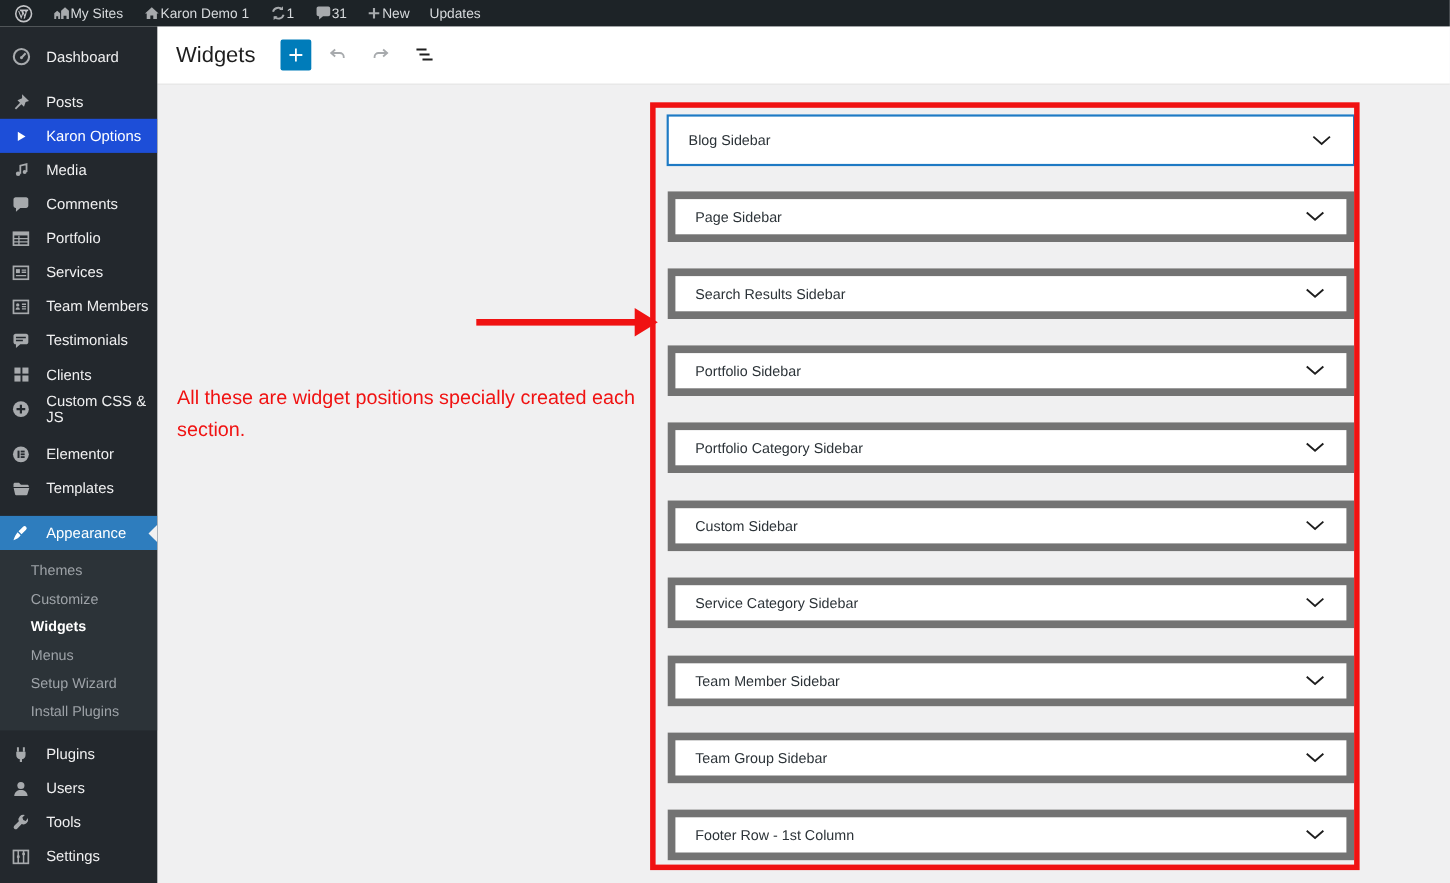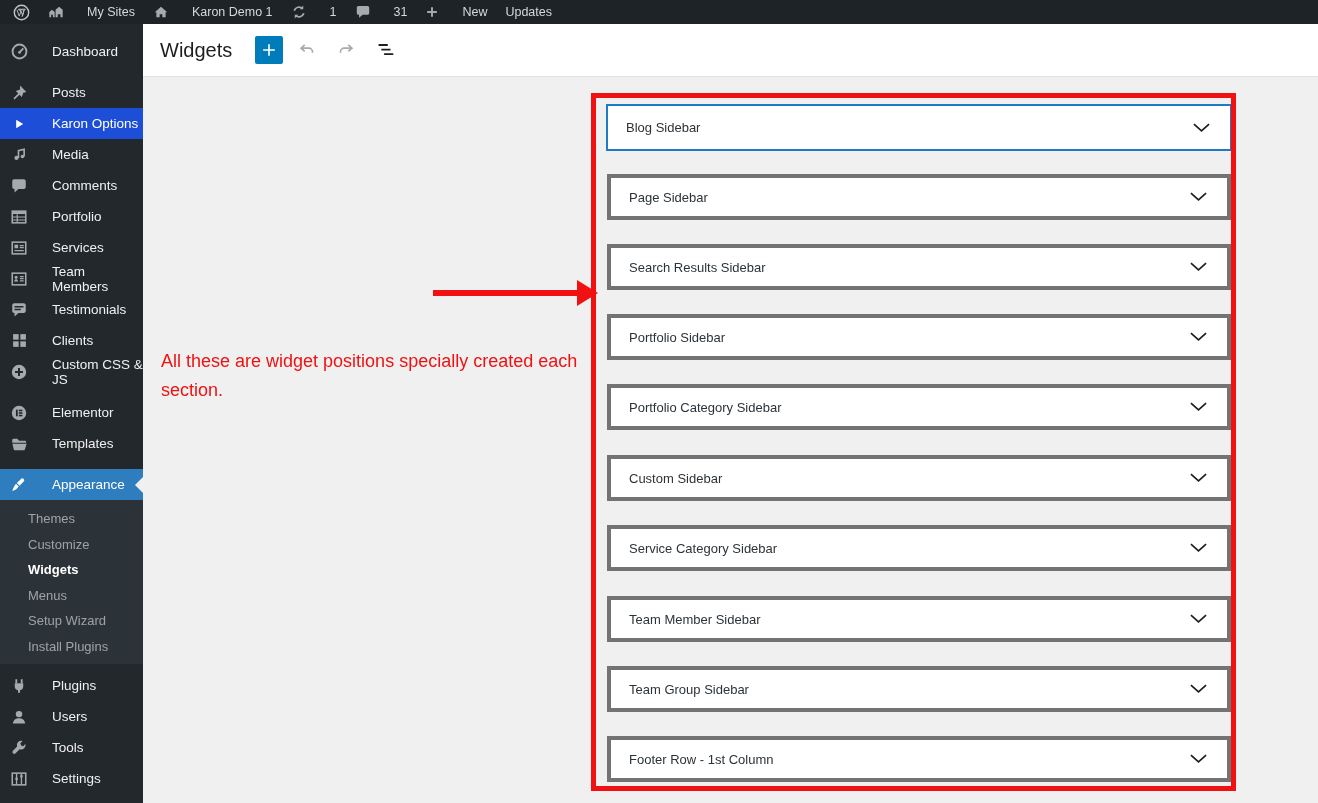--- a/index.html
+++ b/index.html
@@ -9,29 +9,29 @@
     background:#f0f0f1;
     position:relative;
     overflow:hidden;
   }
   
   #adminbar{
     position:absolute; top:0; left:0; right:0; height:24px;
     background:#1d2327; display:flex; align-items:center;
     color:#d6d9dc; font-size:12.5px; z-index:60; padding-left:4px;
   }
-  .ab-item{ display:flex; align-items:center; gap:23px; padding:12px 9px; height:100%; cursor:pointer; }
+  .ab-item{ display:flex; align-items:center; gap:0; padding:12px 9px; height:100%; cursor:pointer; }
   .ab-item svg{ display:block; }
   
   #sidebar{
     position:absolute; top:24px; left:0; bottom:0; width:143px;
     background:#23282d; color:#f0f0f1; font-size:13.5px; z-index:50; overflow:hidden;
   }
   .menu-item{
-    display:flex; align-items:center; height:31px; padding-left:9px; gap:23px; cursor:pointer;
+    display:flex; align-items:center; height:31px; padding-left:9px; gap:13px; cursor:pointer;
   }
   .menu-item .micon{ width:20px; height:20px; display:flex; align-items:center; justify-content:center; color:#a7aaad; flex:0 0 20px; }
   .menu-item.first{ margin-top:12px; }
   .m-sep{ height:10px; }
   .menu-item.orange{ background:#1d4ed8; color:#fff; }
   .menu-item.orange .micon{ color:#fff; }
   .menu-item.blue{ background:#2e7dbe; color:#fff; position:relative; }
   .menu-item.blue .micon{ color:#fff; }
   .menu-item.blue .wp-menu-arrow{
     position:absolute; right:0; top:50%; transform:translateY(-50%);
@@ -64,21 +64,21 @@
     font-size:18px; line-height:29px; color:#f01212; z-index:20;
   }
   #arrow-shaft{ position:absolute; left:433px; top:290px; width:146px; height:6px; background:#f01212; z-index:21; }
   #arrow-head{
     position:absolute; left:577px; top:280px; width:0; height:0; z-index:21;
     border-top:13px solid transparent; border-bottom:13px solid transparent; border-left:21px solid #f01212;
   }
   
   .panel{
     position:absolute; left:607px; width:624px; height:46px;
-    background:#fff; border:4px solid #737373;
+    background:#fff; border:7px solid #737373;
     display:flex; align-items:center; justify-content:space-between;
     padding:0 20px 0 18px; font-size:13px; color:#2c3338; cursor:pointer; z-index:10;
   }
   .panel.selected{ left:606px; width:626px; height:47px; border:2px solid #1e7ac4; }
   .panel .chev{ flex:0 0 auto; }
 </style>
 </head>
 <body>
 
 <div id="adminbar">

